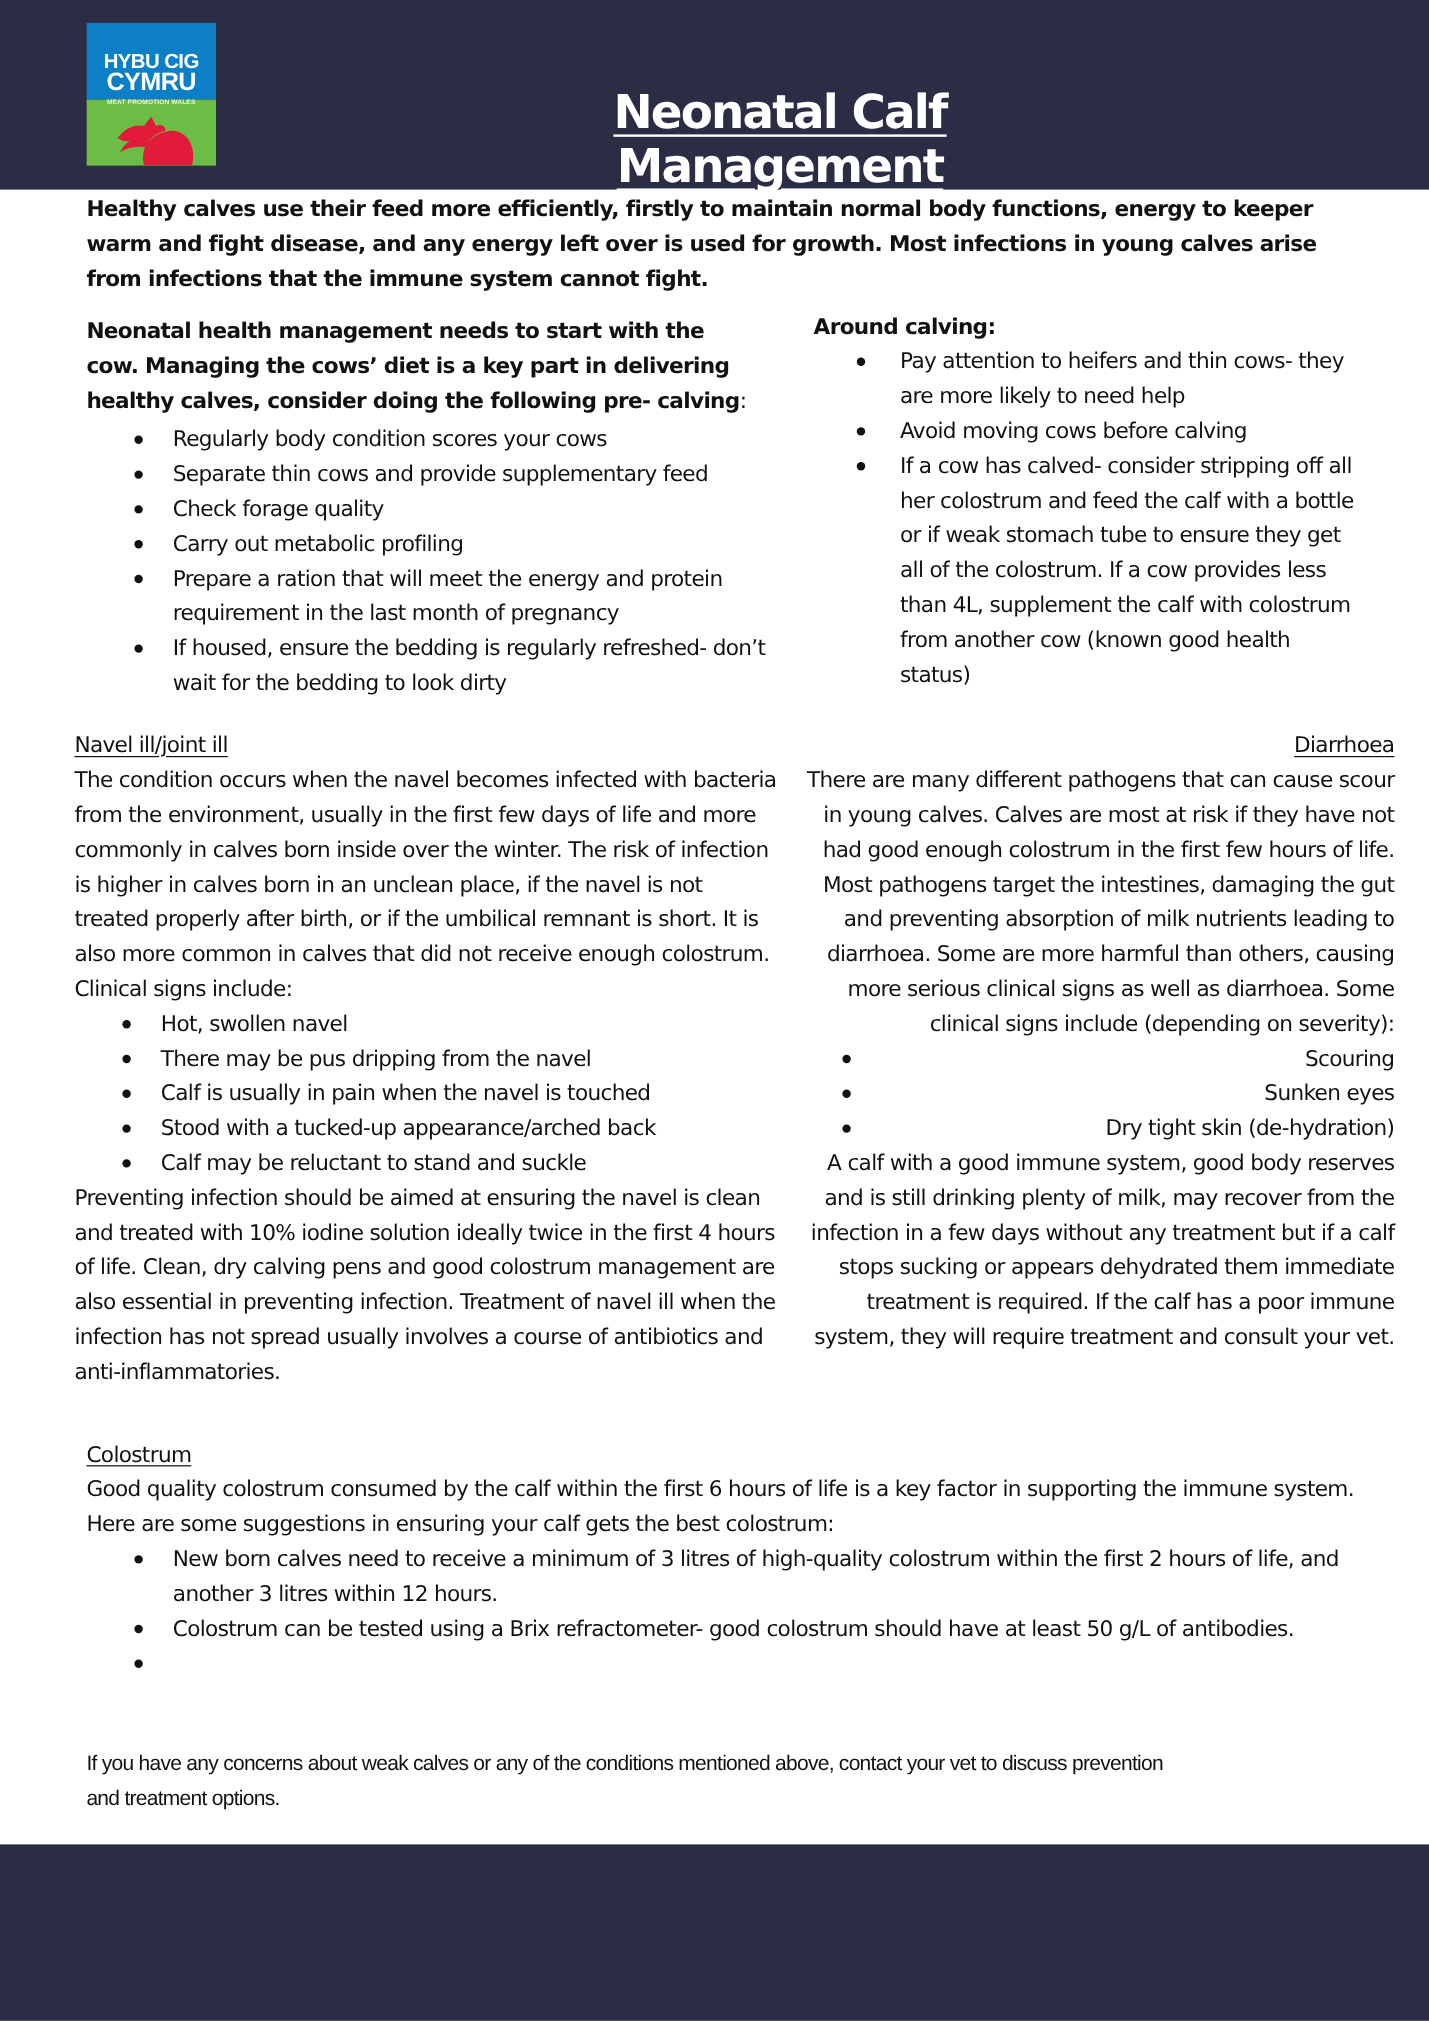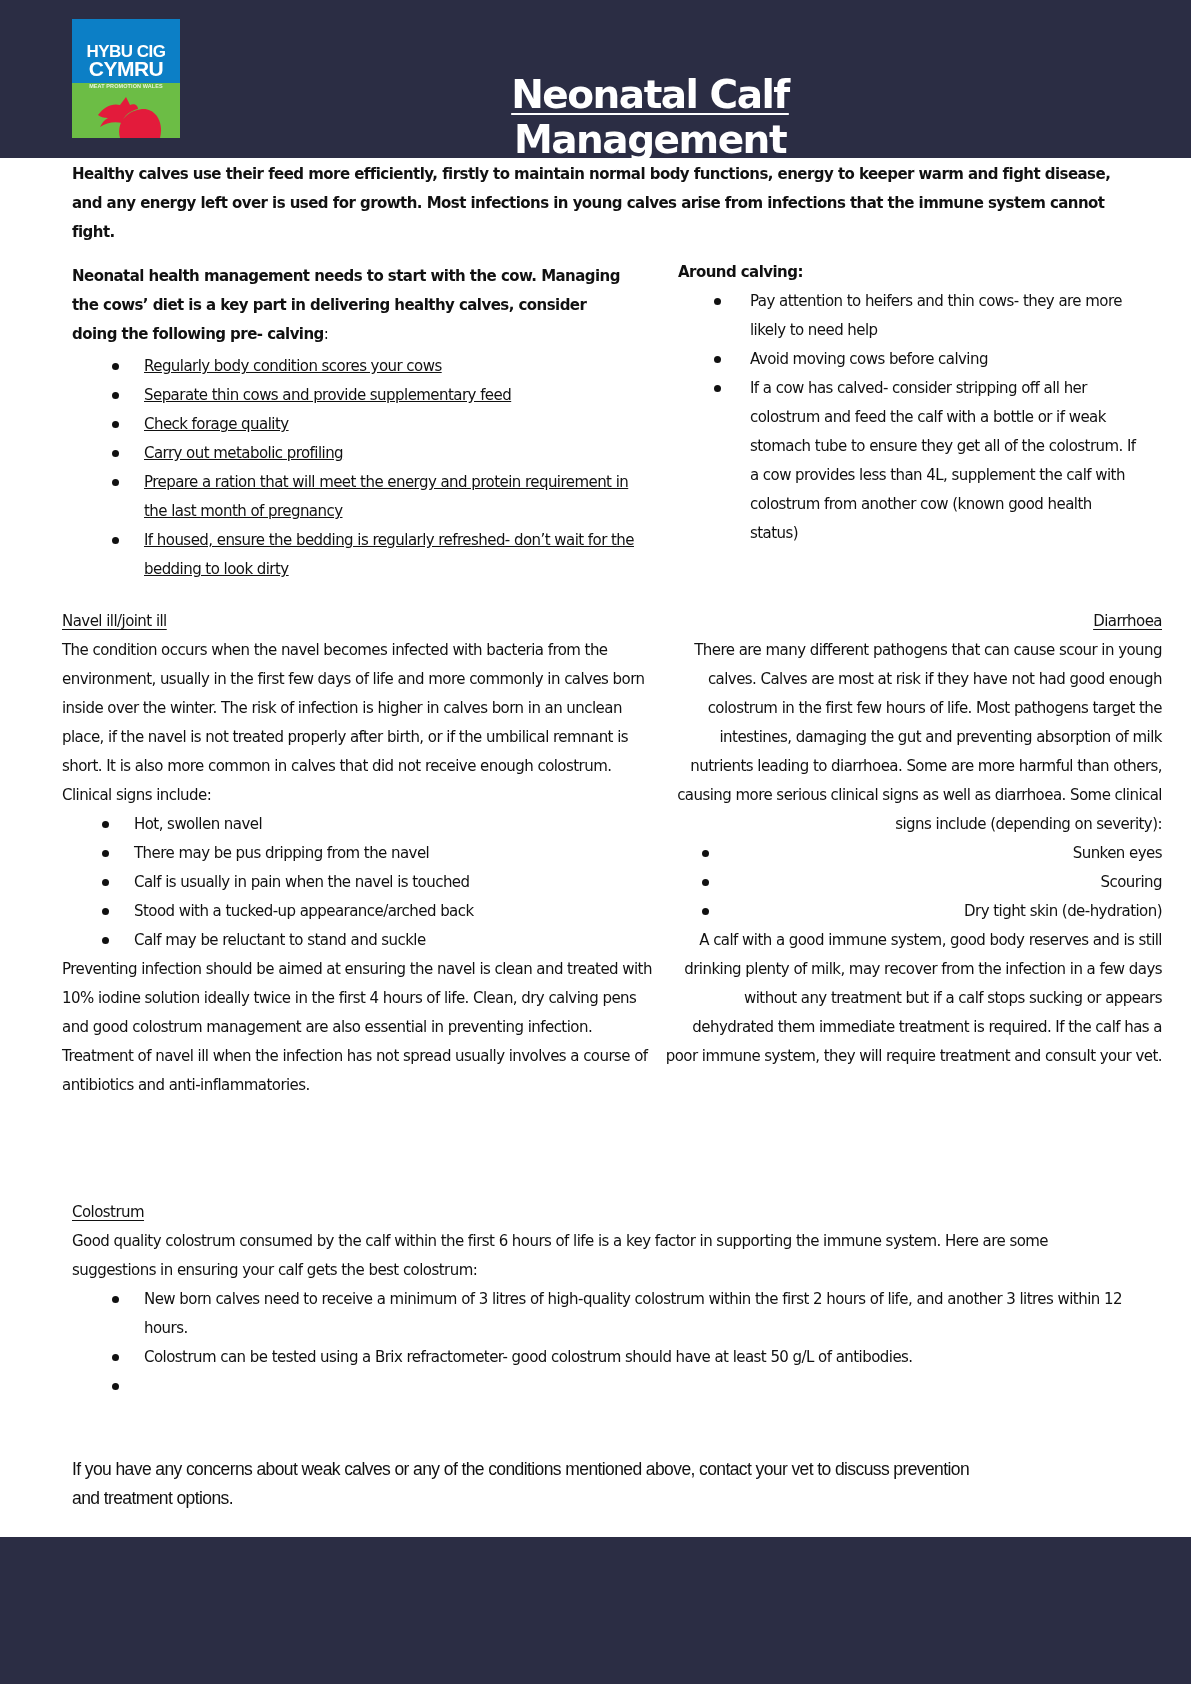--- a/index.html
+++ b/index.html
@@ -38,36 +38,36 @@
     .logo svg { position: absolute; left: 18px; top: 74px; }
 
     .title {
       position: absolute; left: 380px; top: 72px; width: 540px;
       text-align: center;
       color: #ffffff; font-size: 39px; font-weight: bold;
       text-decoration: underline; text-underline-offset: 5px; text-decoration-thickness: 2px;
       font-family: "DejaVu Sans", sans-serif; letter-spacing: -1.5px;
     }
 
-    .txt { font-family: "DejaVu Sans", sans-serif; font-size: 15px; line-height: 29px; letter-spacing: -0.55px; }
+    .txt { font-family: "DejaVu Sans", sans-serif; font-size: 18px; line-height: 29px; letter-spacing: -0.55px; }
     .bold { font-weight: bold; }
     .block { position: absolute; }
     .heading-u { font-weight: normal; text-decoration: underline; text-underline-offset: 3px; }
 
     ul.bullets { list-style: none; }
     ul.bullets li { position: relative; }
     ul.bullets li .dot {
       position: absolute; width: 7px; height: 7px; border-radius: 50%; background: #111;
       top: 11px;
     }
 
     #intro { left: 72px; top: 160px; width: 1050px; }
     #left-intro { left: 72px; top: 262px; width: 560px; }
     #left-list { left: 72px; top: 352px; width: 580px; }
-    #left-list li { padding-left: 72px; text-decoration: underline; }
+    #left-list li { padding-left: 72px; }
     #left-list li .dot { left: 40px; }
 
     #right-col { left: 678px; top: 258px; width: 460px; }
     #right-list li { padding-left: 72px; }
     #right-list li .dot { left: 36px; }
 
     #navel { left: 62px; top: 607px; width: 590px; }
     #navel-list li { padding-left: 72px; }
     #navel-list li .dot { left: 40px; }
 
@@ -136,22 +136,22 @@
     <li><span class="dot"></span><span>Stood with a tucked-up appearance/arched back</span></li>
     <li><span class="dot"></span><span>Calf may be reluctant to stand and suckle</span></li>
   </ul>
   <div>Preventing infection should be aimed at ensuring the navel is clean and treated with 10% iodine solution ideally twice in the first 4 hours of life.  Clean, dry calving pens and good colostrum management are also essential in preventing infection. Treatment of navel ill when the infection has not spread usually involves a course of antibiotics and anti-inflammatories.</div>
 </div>
 
 <div class="block txt" id="diarr">
   <div class="heading-u">Diarrhoea</div>
   <div>There are many different pathogens that can cause scour in young calves.  Calves are most at risk if they have not had good enough colostrum in the first few hours of life.  Most pathogens target the intestines, damaging the gut and preventing absorption of milk nutrients leading to diarrhoea. Some are more harmful than others, causing more serious clinical signs as well as diarrhoea. Some clinical signs include (depending on severity):</div>
   <ul class="bullets" id="diarr-list">
+    <li><span class="dot"></span><span>Scouring</span></li>
     <li><span class="dot"></span><span>Sunken eyes</span></li>
-    <li><span class="dot"></span><span>Scouring</span></li>
     <li><span class="dot"></span><span>Dry tight skin (de-hydration)</span></li>
   </ul>
   <div>A calf with a good immune system, good body reserves and is still drinking plenty of milk, may recover from the infection in a few days without any treatment but if a calf stops sucking or appears dehydrated them immediate treatment is required.  If the calf has a poor immune system, they will require treatment and consult your vet.</div>
 </div>
 
 <div class="block txt" id="colos">
   <div class="heading-u">Colostrum</div>
   <div>Good quality colostrum consumed by the calf within the first 6 hours of life is a key factor in supporting the immune system. Here are some suggestions in ensuring your calf gets the best colostrum:</div>
   <ul class="bullets" id="colos-list">
     <li><span class="dot"></span><span>New born calves need to receive a minimum of 3 litres of high-quality colostrum within the first 2 hours of life, and another 3 litres within 12 hours.</span></li>

